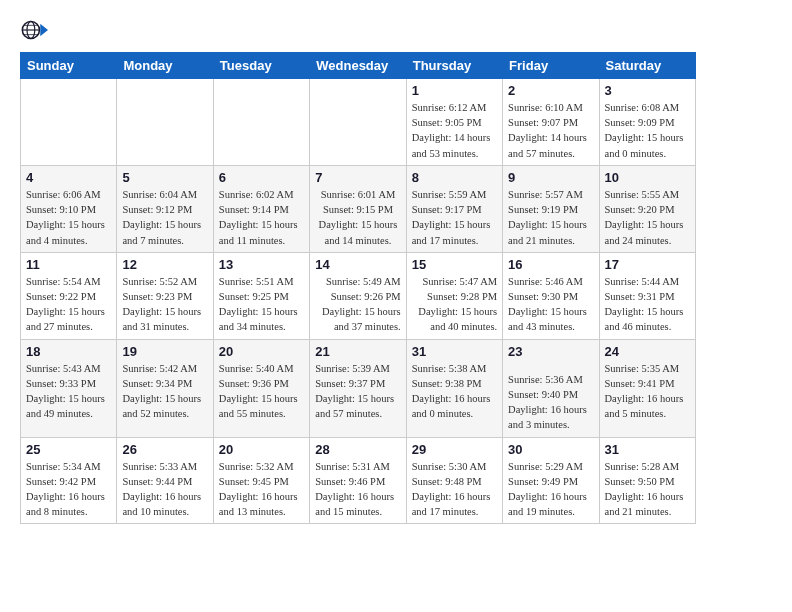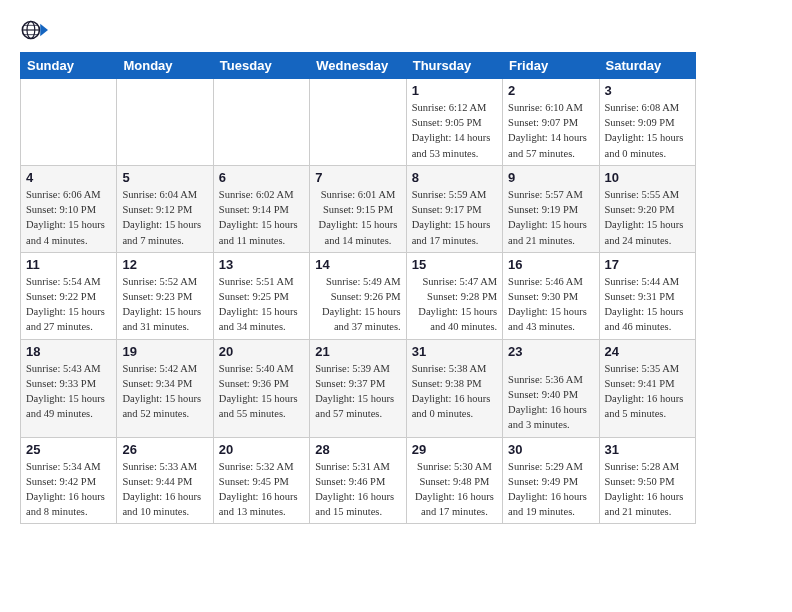--- a/index.html
+++ b/index.html
@@ -337,21 +337,21 @@
           </td>
           <td>
             <div class="day-number">28</div>
             <div class="day-info" style="white-space: pre-line;">Sunrise: 5:31 AM
 Sunset: 9:46 PM
 Daylight: 16 hours
 and 15 minutes.</div>
           </td>
           <td>
             <div class="day-number">29</div>
-            <div class="day-info" style="white-space: pre-line; text-align: center;">Sunrise: 5:30 AM
+            <div class="day-info" style="white-space: pre-line;">Sunrise: 5:30 AM
 Sunset: 9:48 PM
 Daylight: 16 hours
 and 17 minutes.</div>
           </td>
           <td>
             <div class="day-number">30</div>
             <div class="day-info" style="white-space: pre-line;">Sunrise: 5:29 AM
 Sunset: 9:49 PM
 Daylight: 16 hours
 and 19 minutes.</div>

